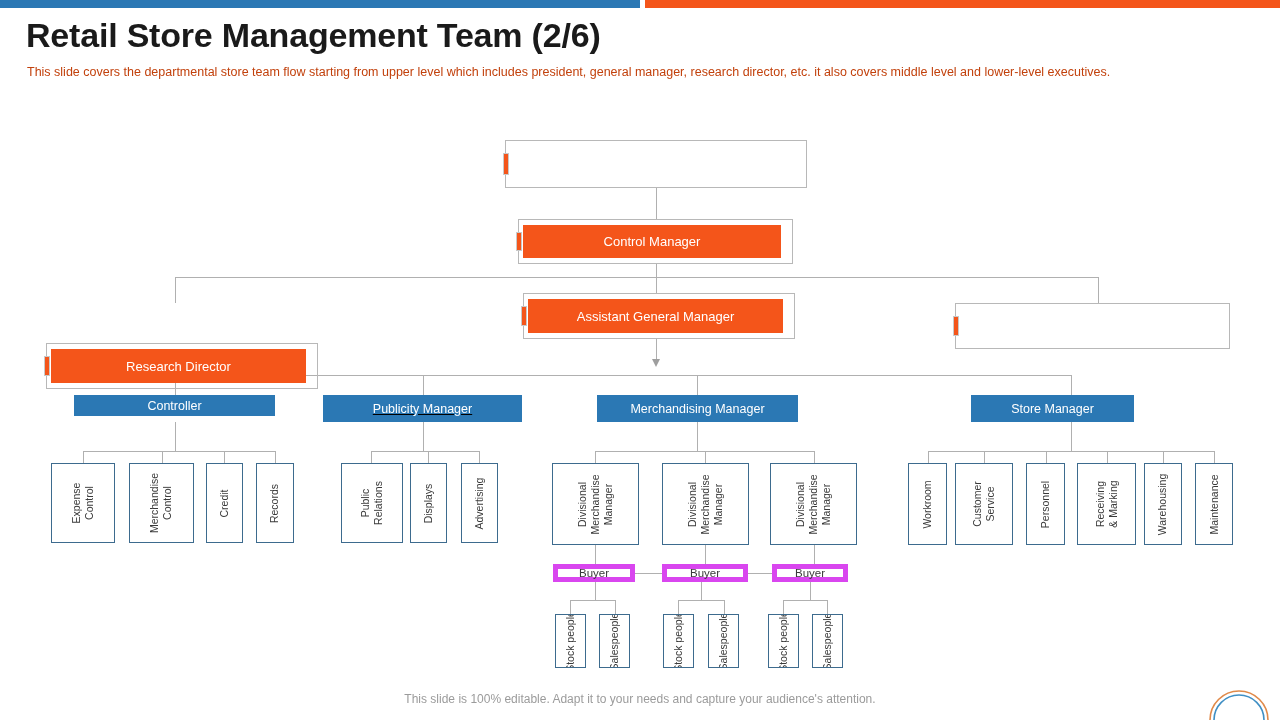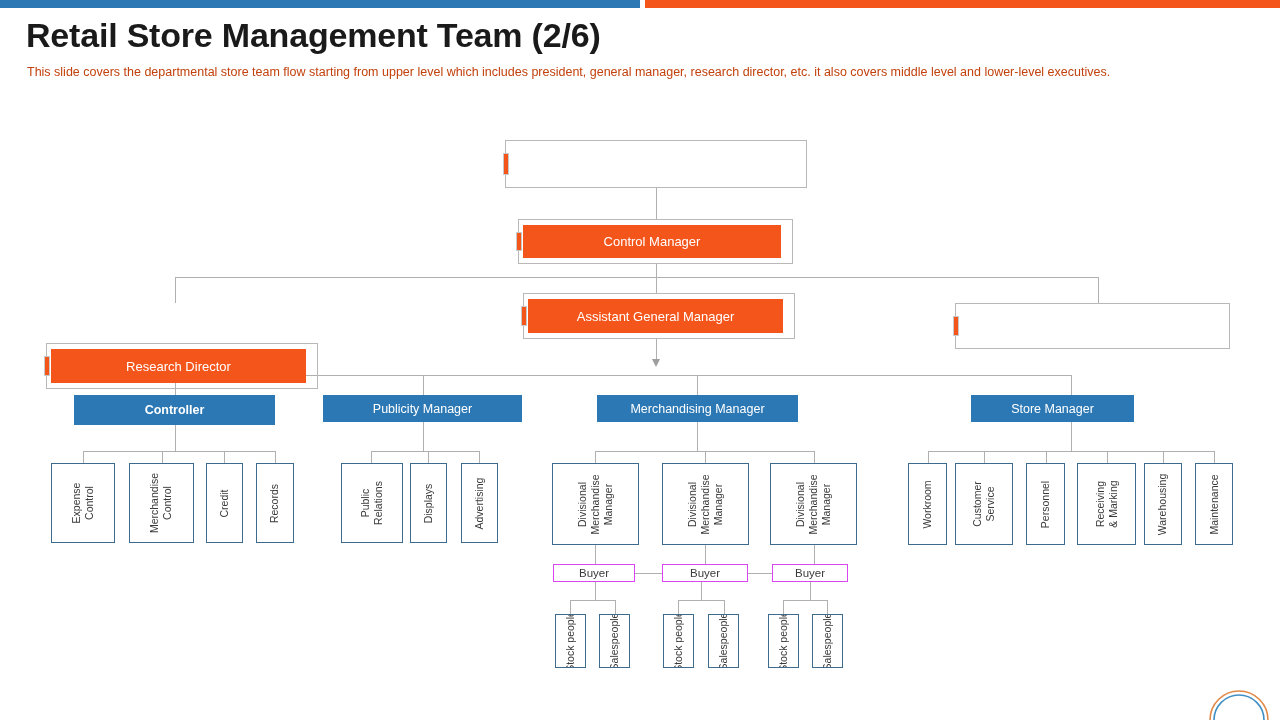--- a/index.html
+++ b/index.html
@@ -62,21 +62,21 @@
   }
   .vnode .lbl {
     transform: rotate(-90deg);
     white-space: nowrap; color: #3a3a3a; font-size: 10.5px; line-height: 13px;
     text-align: center;
   }
   .vnode .lbl span { display: block; }
 
   
   .pnode {
-    position: absolute; background: #ffffff; border: 1px solid #d946ef;
+    position: absolute; background: #ffffff; border: 5px solid #d946ef;
     display: flex; align-items: center; justify-content: center;
   }
   .pnode .lbl { color: #3a3a3a; font-size: 11.5px; white-space: nowrap; }
 
   
   .footer-note {
     position: absolute; left: 0; top: 692px; width: 1280px;
     text-align: center; font-size: 12px; color: #9b9b9b;
   }
   .logo-arc { position: absolute; right: 8px; bottom: 0px; width: 66px; height: 40px; }
@@ -194,24 +194,24 @@
     <div class="fill">
       <span class="lbl">Assistant General Manager</span>
     </div>
   </div>
 
   <div class="onode" style="left:955px; top:303px; width:275px; height:46px;">
     <div class="frame"></div>
     <div class="tab"></div>
   </div>
 
-  <div class="bnode" style="left:74px; top:395px; width:201px; height:30px;font-weight:bold;">
+  <div class="bnode" style="left:74px; top:395px; width:201px; height:21px;">
     <span class="lbl">Controller</span>
   </div>
-  <div class="bnode" style="left:323px; top:395px; width:199px; height:27px;">
+  <div class="bnode" style="left:323px; top:395px; width:199px; height:27px;text-decoration:underline;">
     <span class="lbl">Publicity Manager</span>
   </div>
   <div class="bnode" style="left:597px; top:395px; width:201px; height:27px;align-items:center;">
     <span class="lbl">Merchandising  Manager</span>
   </div>
   <div class="bnode" style="left:971px; top:395px; width:163px; height:27px;">
     <span class="lbl">Store Manager</span>
   </div>
 
   <div class="vnode" style="left:51px; top:463px; width:64px; height:80px;">
@@ -343,19 +343,20 @@
     <div class="lbl">
       <span>Stock people</span>
     </div>
   </div>
   <div class="vnode" style="left:812px; top:614px; width:31px; height:54px;">
     <div class="lbl">
       <span>Salespeople</span>
     </div>
   </div>
 
+  <div class="footer-note">This slide is 100% editable. Adapt it to your needs and capture your audience's attention.</div>
 
   <svg class="logo-arc" viewBox="0 0 66 40">
     <path d="M4 40 A29 29 0 0 1 62 40" fill="none" stroke="#e08a4a" stroke-width="1.6"></path>
     <path d="M8 40 A25 25 0 0 1 58 40" fill="none" stroke="#3f8fc4" stroke-width="1.6"></path>
   </svg>
 
 </div>
 
 </body></html>

